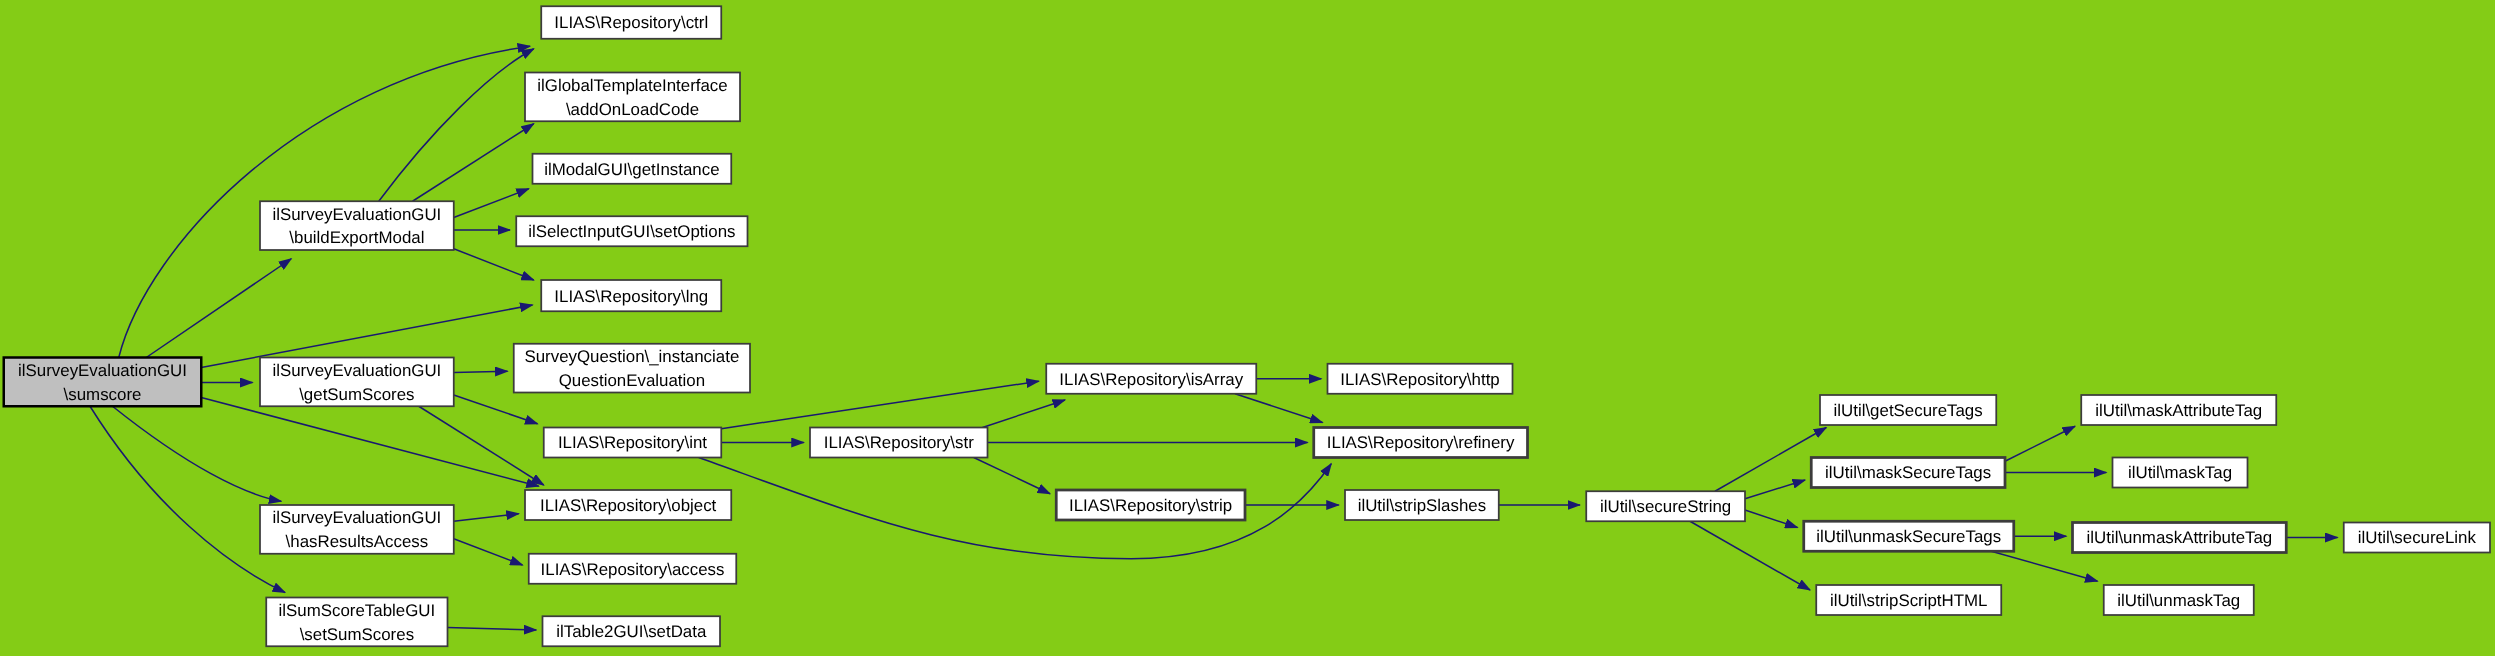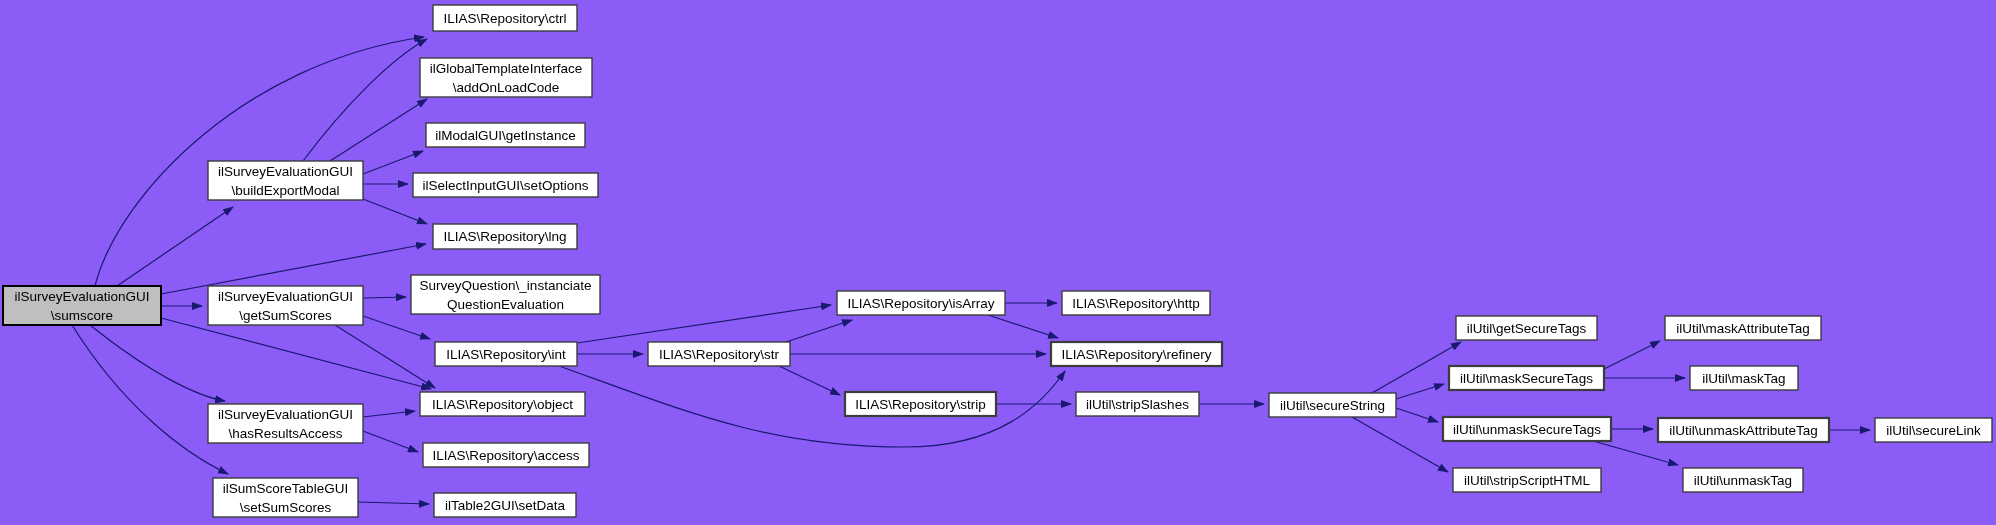--- a/index.html
+++ b/index.html
@@ -1,16 +1,16 @@
 <!DOCTYPE html>
 <html><head>
 <meta charset="utf-8">
 <style>
   html,body{margin:0;padding:0;background:#ffffff;}
-  .canvas{position:relative;width:1996px;height:525px;background:#8b5cf6;overflow:hidden;}
+  .canvas{position:relative;width:1996px;height:525px;background:#84cc16;overflow:hidden;}
   svg{display:block;}
   .edge{fill:none;stroke:var(--edge-color,#191970);stroke-width:1.2px;}
   .node{fill:var(--node-fill,#ffffff);stroke:var(--node-border,#3c3c3c);stroke-width:1.4px;}
   .node.thick{stroke-width:2.2px;}
   .node.highlight{fill:var(--highlight-fill,#bfbfbf);stroke:var(--highlight-border,#000000);stroke-width:2px;}
   .label{font-family:"Liberation Sans", sans-serif;font-size:13.5px;fill:#000000;}
 </style>
 </head>
 <body>
 

